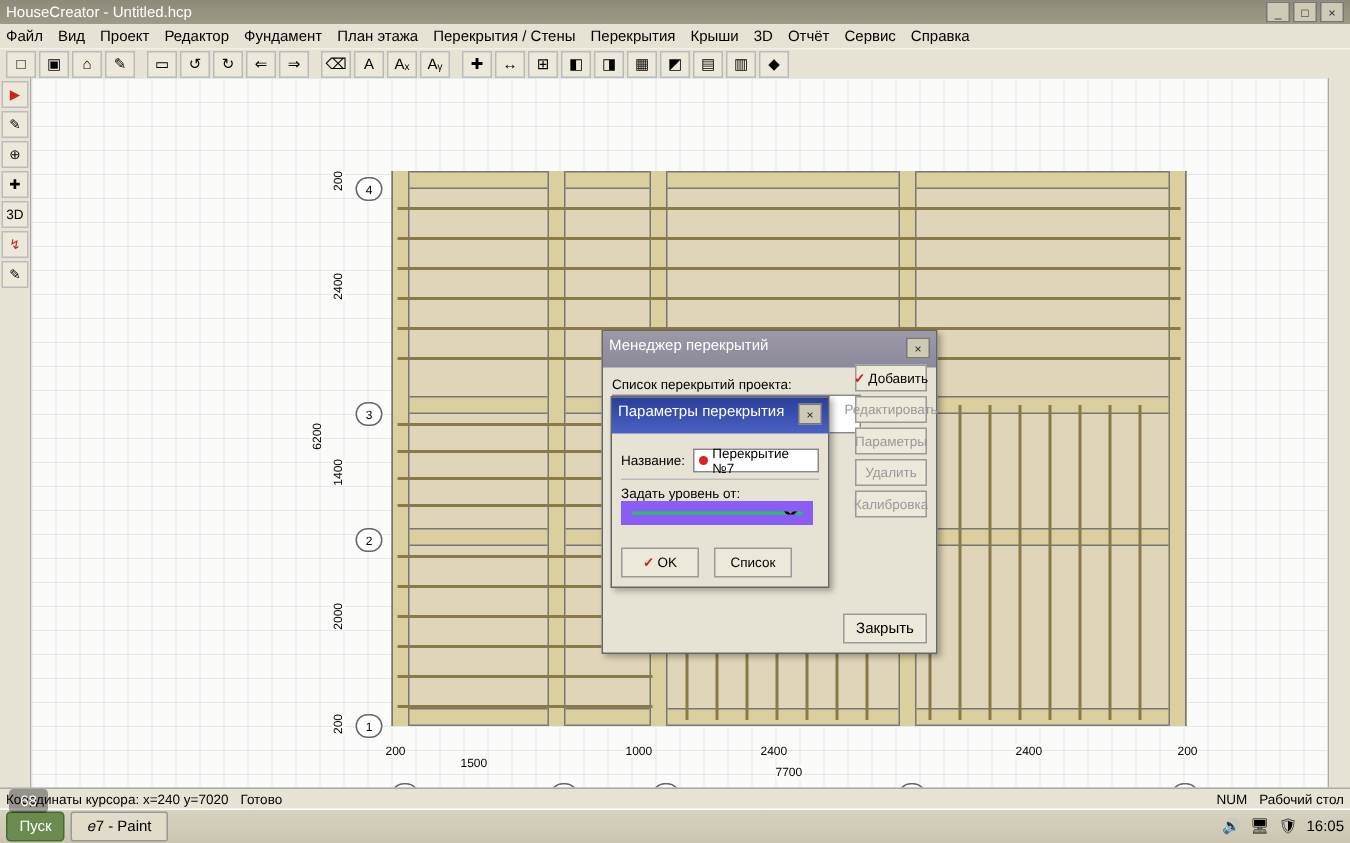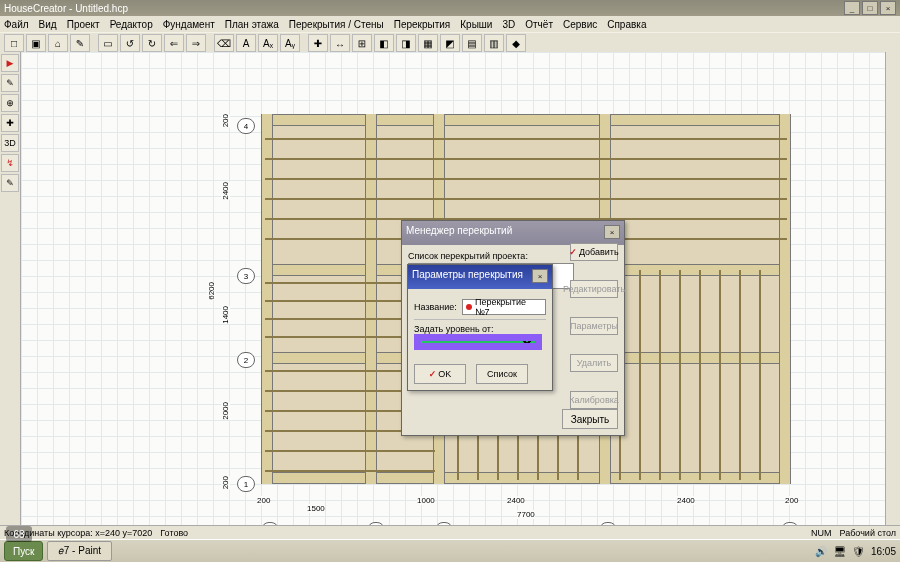--- a/index.html
+++ b/index.html
@@ -81,21 +81,21 @@
     color:#fff;display:flex;padding:4px 4px;font-size:10px;}
   .dlg .dlg-title .spacer{flex:1;}
   .dlg .body{padding:6px;}
   .dlg1{left:380px;top:168px;width:222px;}
   .dlg1 .list{width:158px;height:20px;background:#fff;border:1px solid #888;
     padding:2px 3px;margin-bottom:4px;}
   .dlg1 .sidebtns{position:absolute;right:6px;top:22px;width:48px;
     display:flex;flex-direction:column;gap:3px;}
   .dlg1 .btn{height:16px;background:#ece8da;border:1px solid #999;font-size:9px;
     display:flex;align-items:center;justify-content:center;}
-  .dlg1 .btn.dis{color:#999;margin-top:16px;}
+  .dlg1 .btn.dis{color:#999;}
   .dlg1 .closebtn{margin-top:120px;width:54px;height:18px;margin-left:154px;
     background:#ece8da;border:1px solid #999;display:flex;
     align-items:center;justify-content:center;}
   .redcheck{color:#c22;margin-right:2px;font-weight:bold;}
   
   .dlg2{left:386px;top:212px;width:144px;z-index:2100;}
   .dlg2 .dlg-title{background:linear-gradient(#2a3f9a,#4a62c4);}
   .dlg2 .row{display:flex;align-items:center;gap:4px;margin:4px 0;font-size:9px;}
   .dlg2 label{width:44px;}
   .dlg2 .field{flex:1;height:14px;background:#fff;border:1px solid #888;

